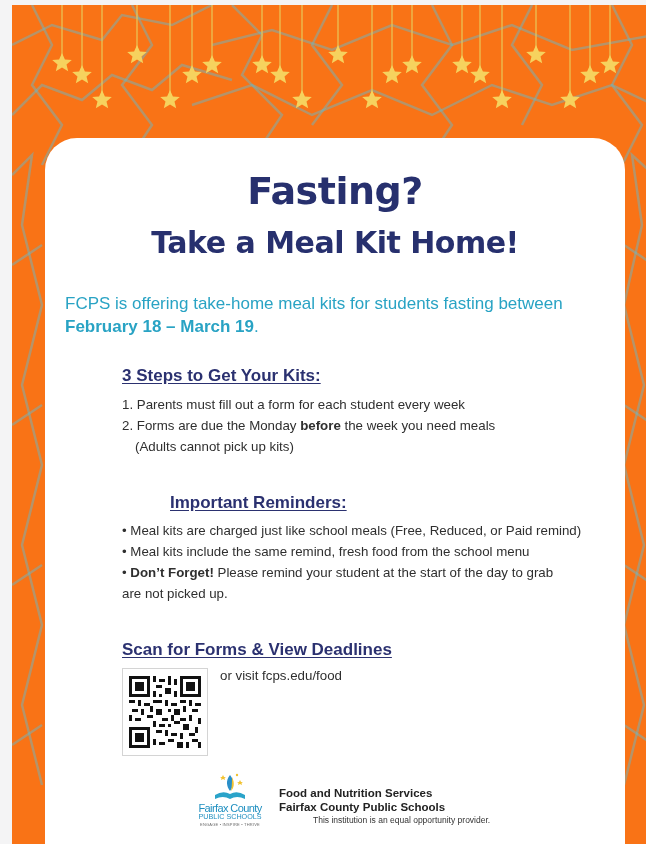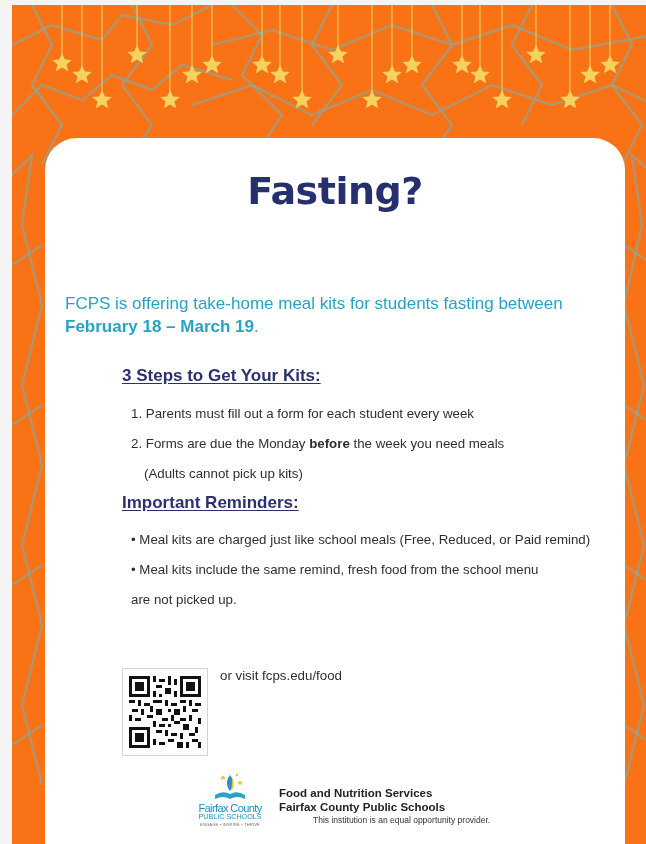--- a/index.html
+++ b/index.html
@@ -43,21 +43,21 @@
       font-size: 17px; text-decoration: underline;
       text-underline-offset: 2px;
     }
     .list {
       position: absolute; left: 77px; width: 480px;
       color: #2f2f2f;
       font-family: "Liberation Sans", sans-serif;
       font-size: 13.3px; line-height: 21px;
       margin: 0; padding: 0; list-style: none;
     }
-    .list li { margin: 9px; padding: 0; }
+    .list li { margin: 0; padding: 0; }
     .list .indent { padding-left: 13px; }
     .qr-box {
       position: absolute; left: 77px; top: 530px; width: 84px; height: 86px;
       border: 1px solid #d4d4d4; background: #fff;
     }
     .qr-box svg { position: absolute; left: 6px; top: 7px; }
     .visit {
       position: absolute; left: 175px; top: 530px;
       color: #2f2f2f; font-family: "Liberation Sans", sans-serif; font-size: 13.3px;
     }
@@ -154,51 +154,57 @@
         <use href="#star" x="524" y="50"></use>
       <use href="#star" x="558" y="95"></use>
         <use href="#star" x="578" y="70"></use>
         <use href="#star" x="598" y="60"></use>
     </g>
   </svg>
 
   <div class="card">
 
     <div class="title t1">Fasting?</div>
+    <div class="title t2">Take a Meal Kit Home!</div>
 
     <div class="subtitle">
       <span>FCPS is offering take-home meal kits for students fasting between </span><b>February 18 – March 19</b><span>.</span>
     </div>
 
     <div class="section-head" style="top:228px;">3 Steps to Get Your Kits:</div>
     <ul class="list" style="top:256px;">
       <li>
         <span>1.</span>
         <span>Parents must fill out a form for each student every week</span>
       </li>
       <li>
         <span>2.</span>
         <span>Forms are due the Monday </span><b>before</b><span> the week you need meals</span>
       </li>
       <li class="indent">(Adults cannot pick up kits)</li>
     </ul>
 
-    <div class="section-head" style="top:355px;">Important Reminders:</div>
+    <div class="section-head" style="top:355px;margin-left:48px;">Important Reminders:</div>
     <ul class="list" style="top:382px; width:490px;">
       <li>
         <span>•</span>
         <span>Meal kits are charged just like school meals (Free, Reduced, or Paid remind)</span>
       </li>
       <li>
         <span>•</span>
         <span>Meal kits include the same remind, fresh food from the school menu</span>
       </li>
+      <li>
+        <span>•</span>
+        <b>Don’t Forget!</b><span> Please remind your student at the start of the day to grab</span>
+      </li>
       <li>are not picked up.</li>
     </ul>
 
+    <div class="section-head" style="top:502px;">Scan for Forms &amp; View Deadlines</div>
 
     <div class="qr-box">
       <svg width="72" height="72" viewBox="0 0 24 24" xmlns="http://www.w3.org/2000/svg" shape-rendering="crispEdges">
         <g fill="#111">
 
           <rect x="0" y="0" width="7" height="7"></rect>
             <rect x="1" y="1" width="5" height="5" fill="#fff"></rect>
             <rect x="2" y="2" width="3" height="3"></rect>
           <rect x="17" y="0" width="7" height="7"></rect>
             <rect x="18" y="1" width="5" height="5" fill="#fff"></rect>

